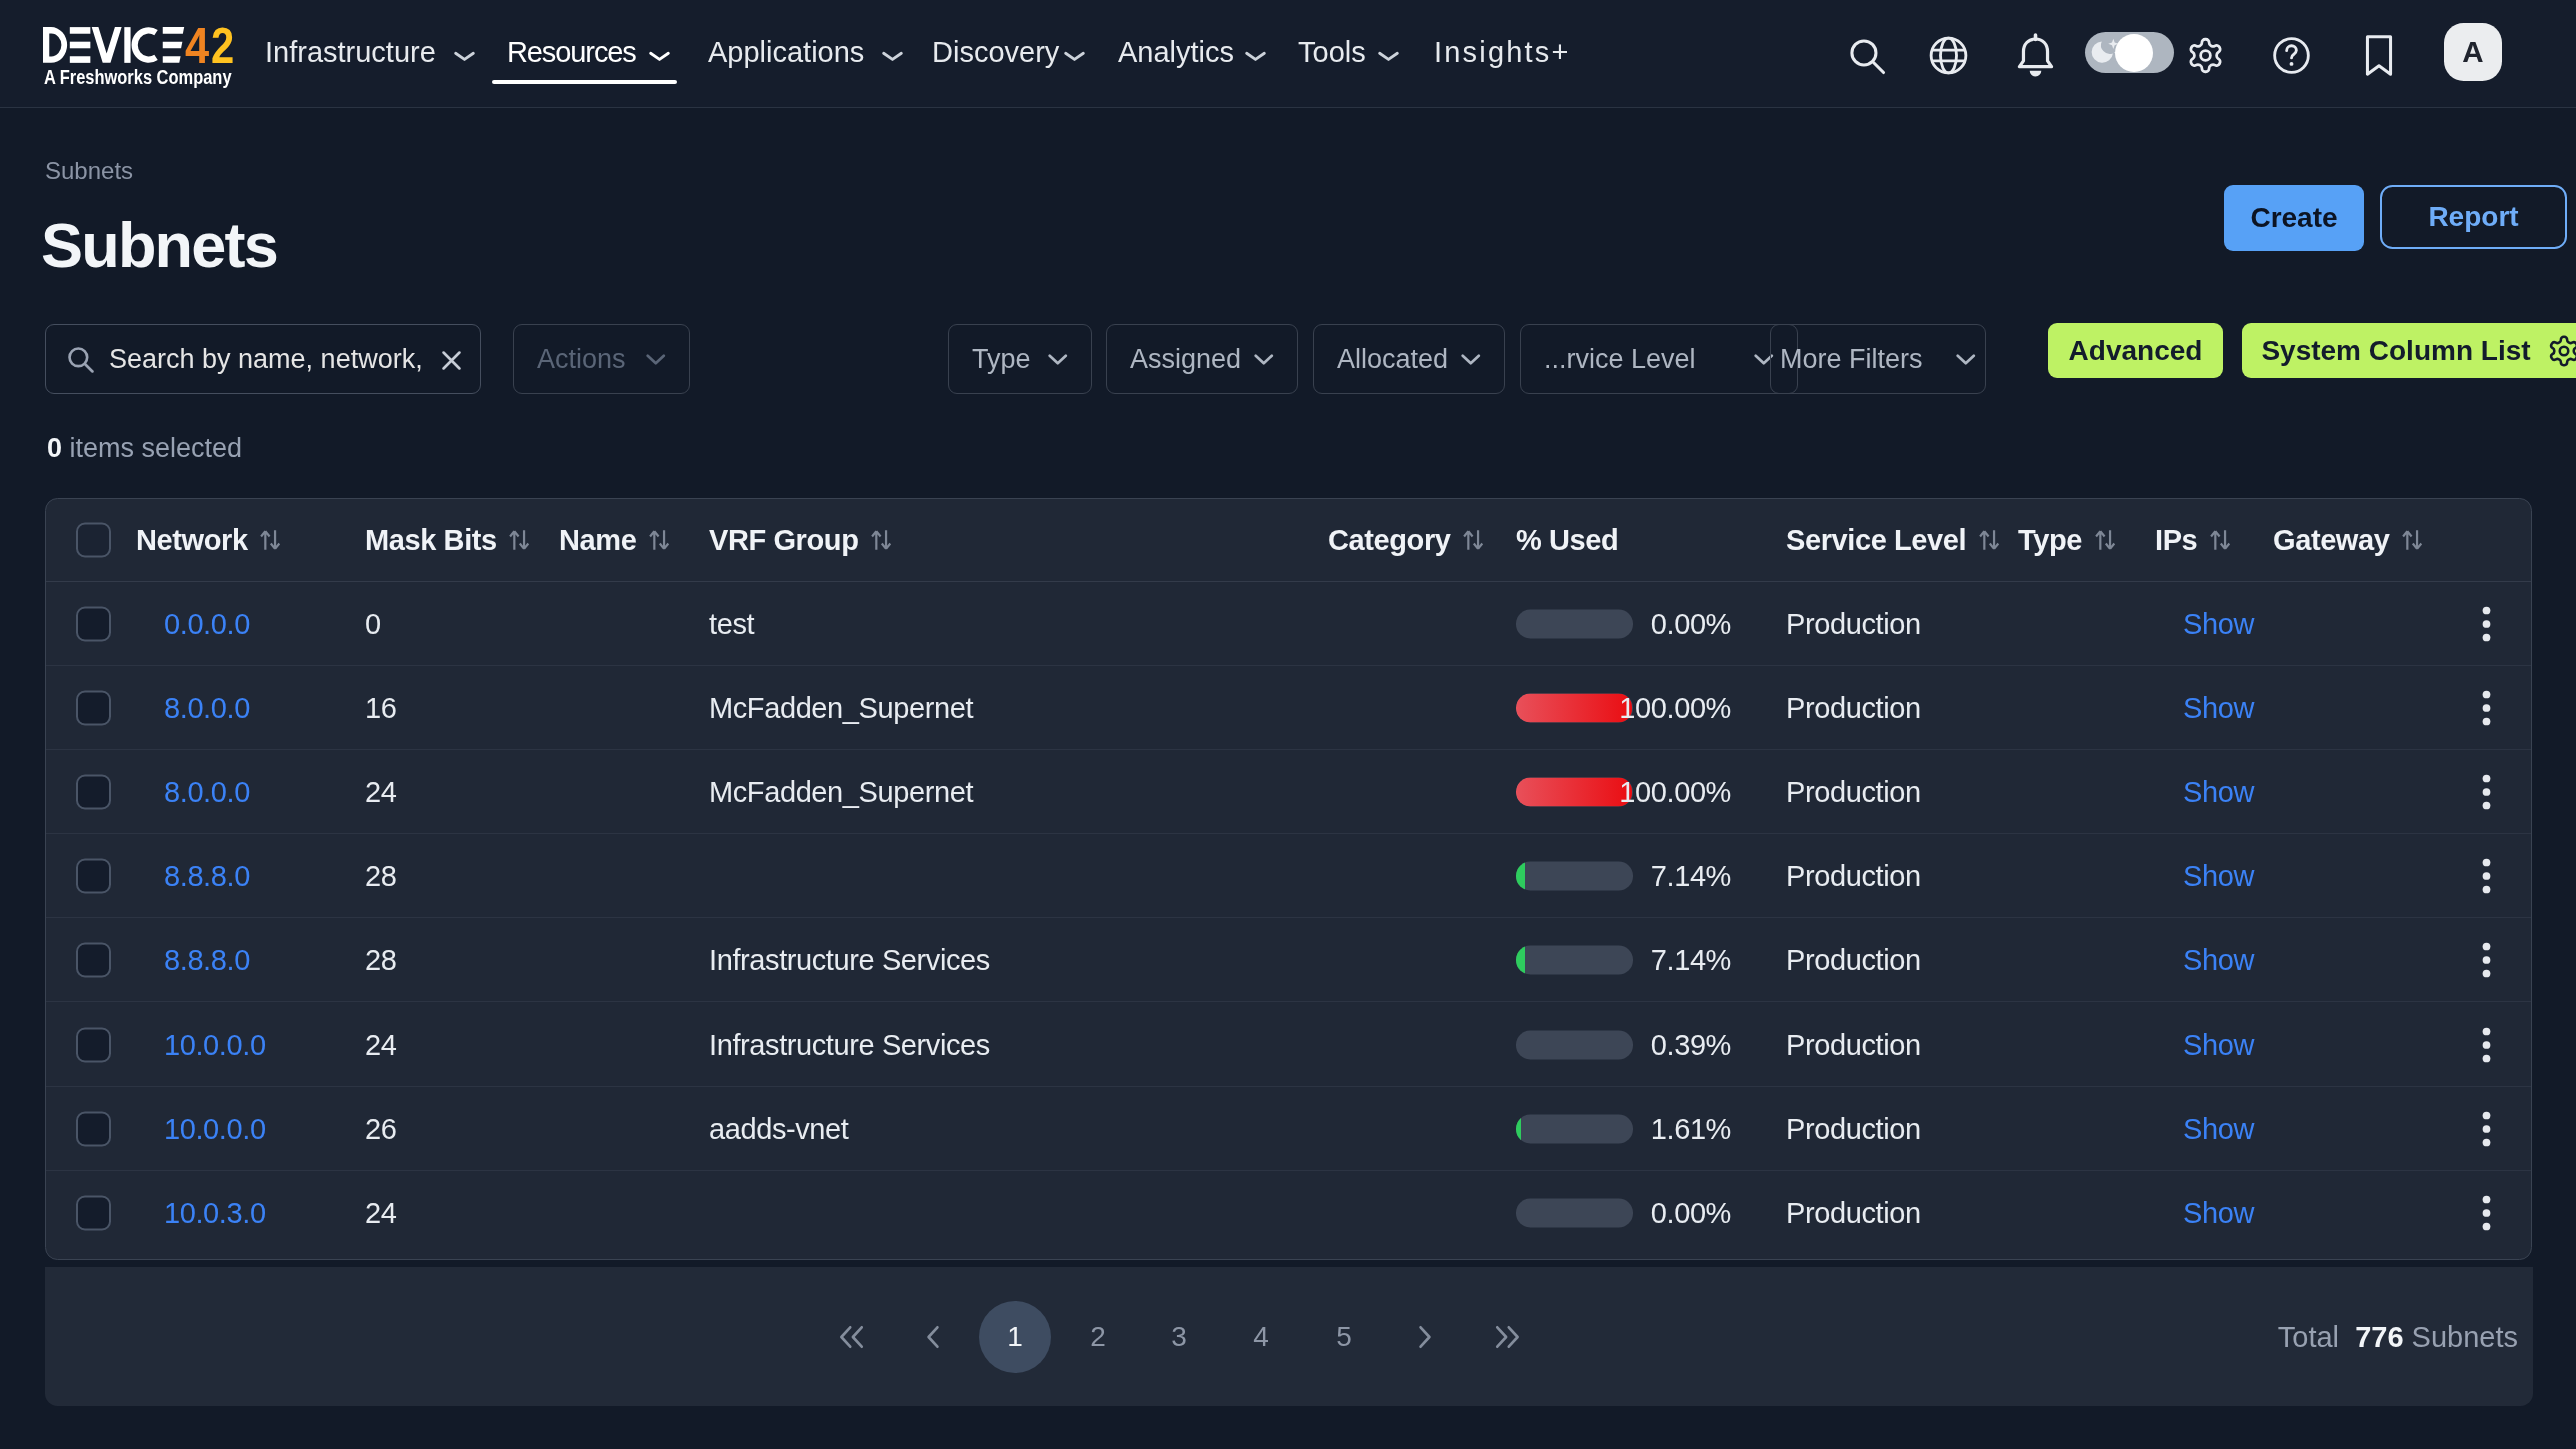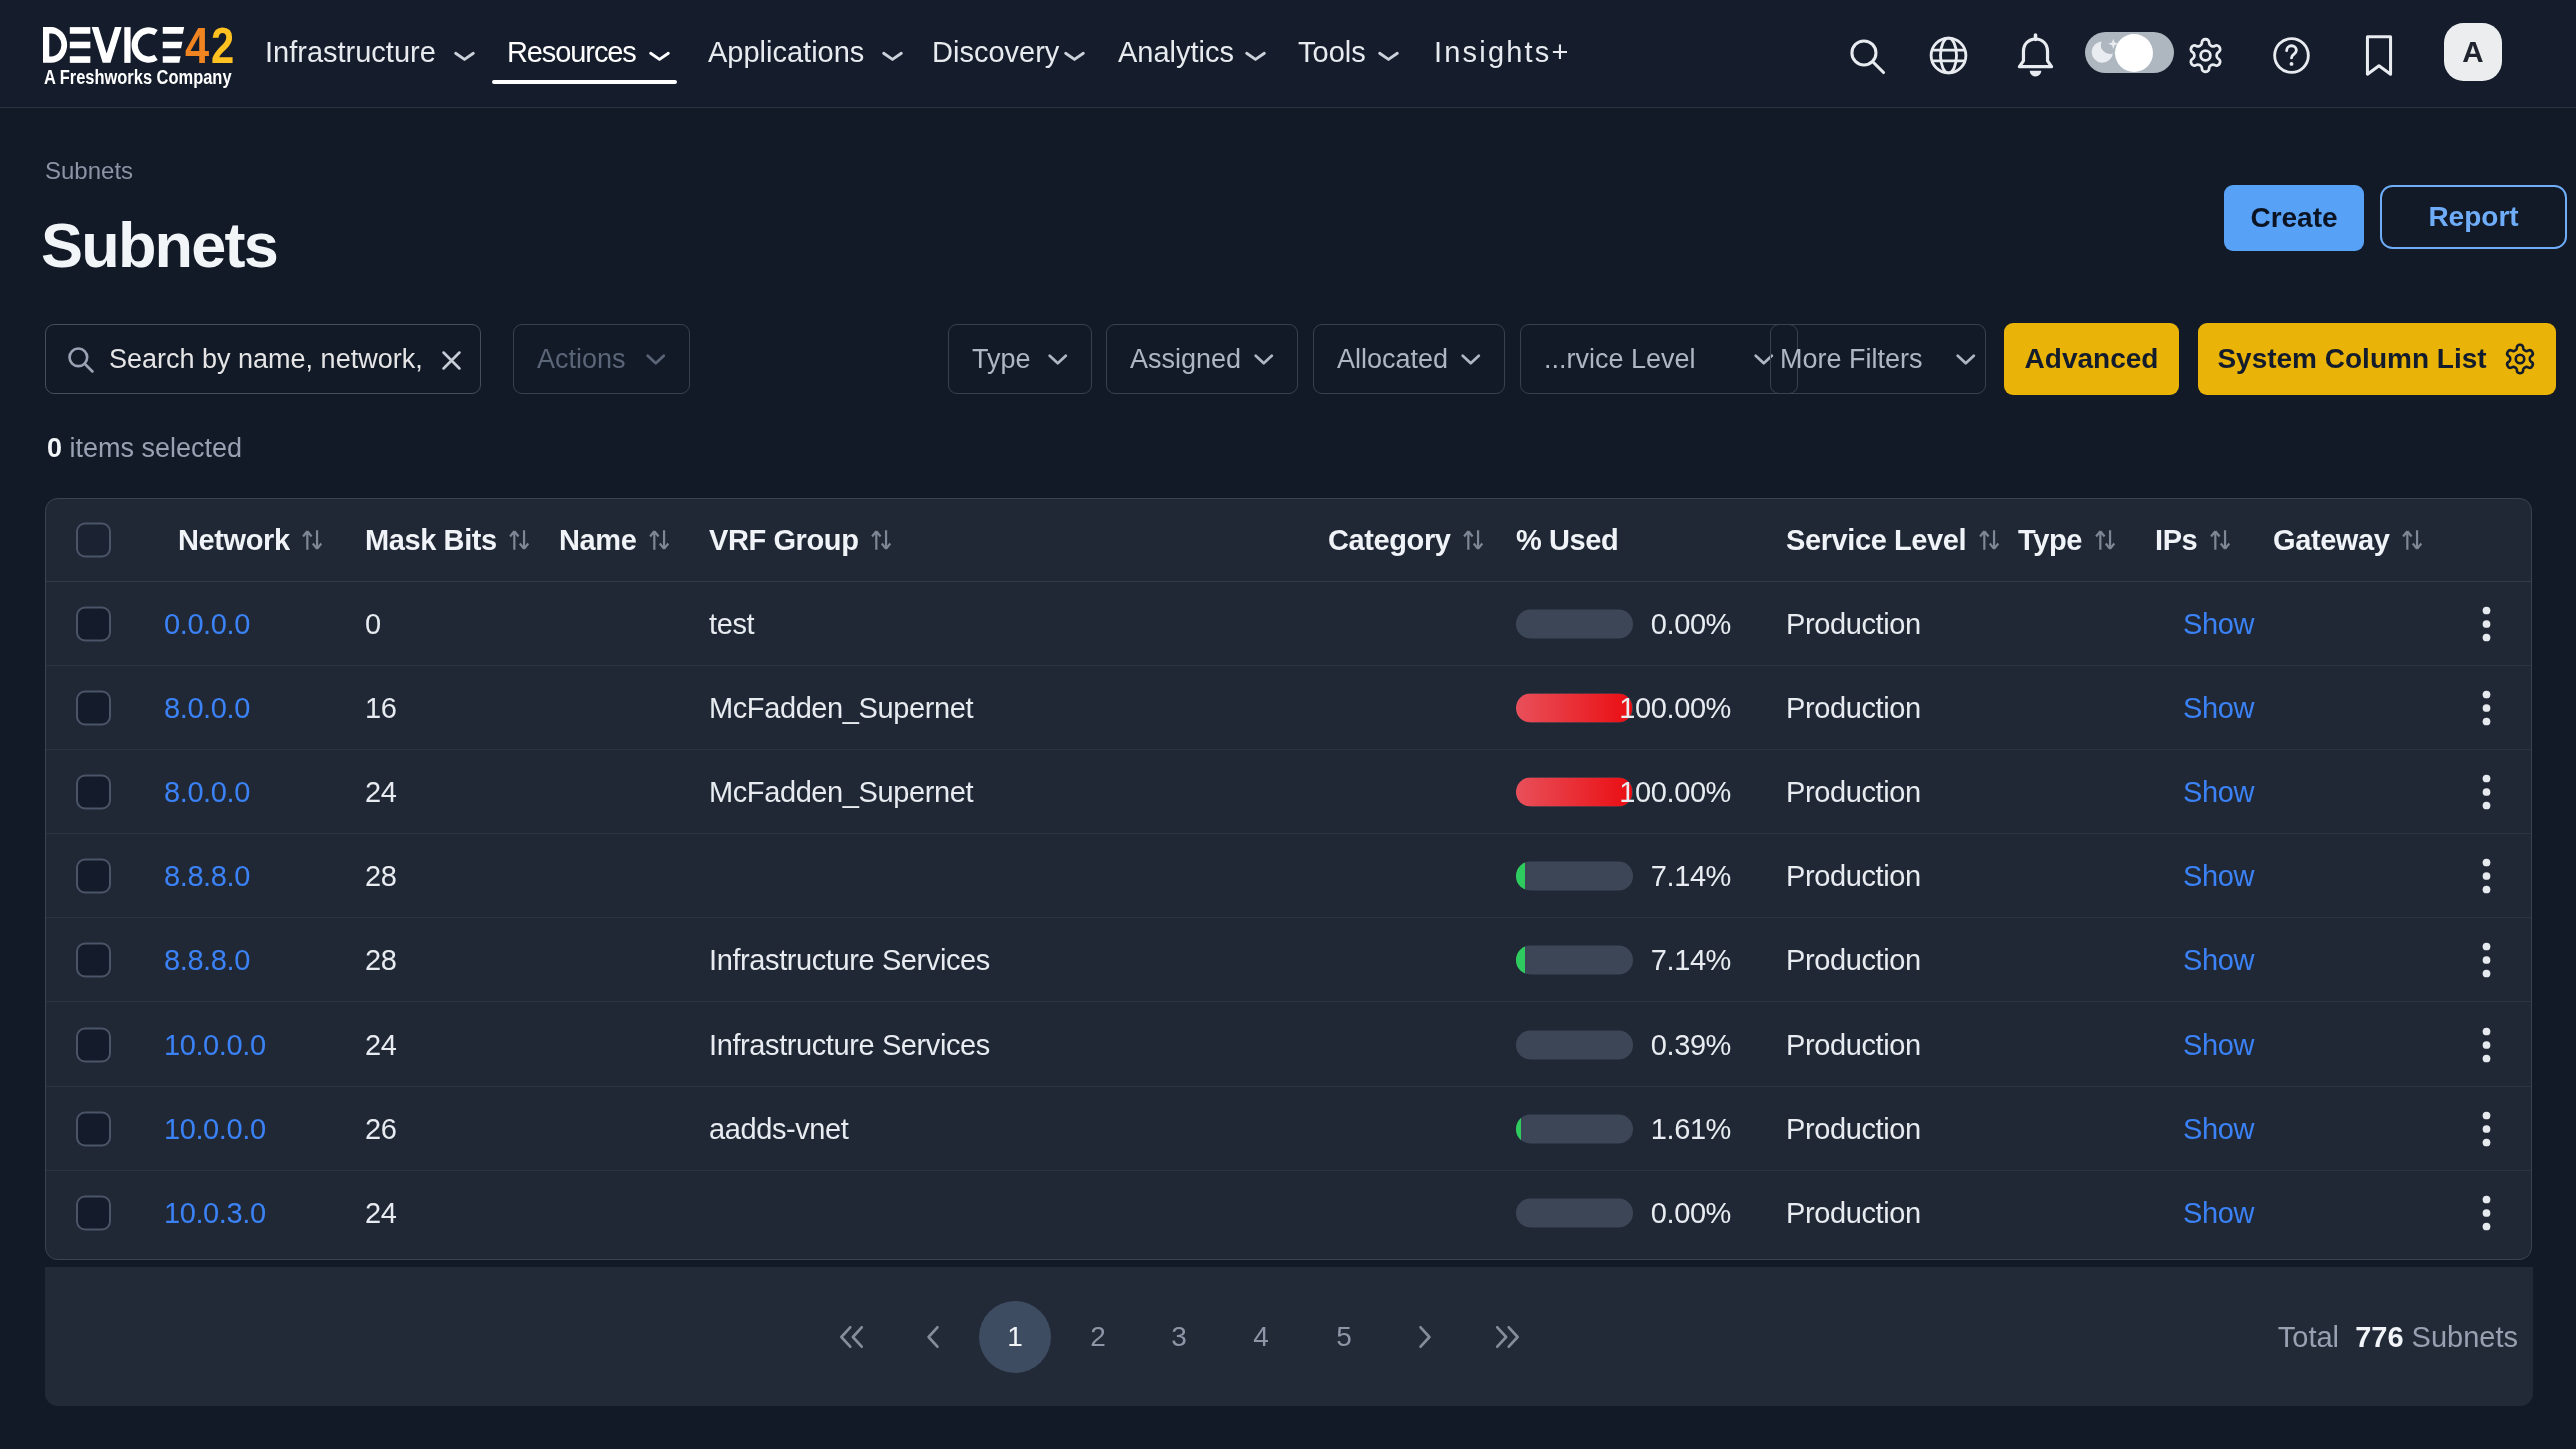--- a/index.html
+++ b/index.html
@@ -16,21 +16,21 @@
 
 
 .crumb { position:absolute; left:45px; top:157px; font-size:24px; color:#8b94a5; }
 .title { position:absolute; left:41px; top:209px; font-size:63px; font-weight:700; color:#f2f5f8; letter-spacing:-1.8px; }
 .btn-create { position:absolute; left:2224px; top:185px; width:140px; height:66px; background:#57a1f6; border-radius:9px; color:#0c1423; font-size:28px; font-weight:700; display:flex; align-items:center; justify-content:center; }
 .btn-report { position:absolute; left:2380px; top:185px; width:187px; height:64px; background:transparent; border:2.7px solid #6fadf8; border-radius:12.5px; color:#6fadf8; font-size:28px; font-weight:700; display:flex; align-items:center; justify-content:center; }
 
 
 .ctl { position:absolute; top:324px; height:70px; border:1.8px solid #39414f; border-radius:9px; display:flex; align-items:center; color:#aeb6c2; font-size:27px; }
 .ctl .chev { margin-left:auto; }
-.lightbtn { position:absolute; top:323px; height:72px; background:#eab308; border-radius:9px; display:flex; align-items:center; justify-content:center; color:#131c2c; font-size:28px; font-weight:700; }
+.lightbtn { position:absolute; top:323px; height:55px; background:#bef264; border-radius:9px; display:flex; align-items:center; justify-content:center; color:#131c2c; font-size:28px; font-weight:700;margin-left:44px; }
 .selected { position:absolute; left:47px; top:433px; font-size:27px; color:#98a2b3; }
 .selected b { color:#f2f5f8; font-weight:700; }
 
 
 .card { position:absolute; left:45px; top:498px; width:2487px; height:762px; background:#202836; border:0.9px solid #3a4352; border-radius:12.5px; }
 .thead { position:absolute; left:0; top:0; width:100%; height:83px; border-bottom:0.9px solid #333b4a; }
 .row { position:absolute; left:0; width:100%; height:84px; border-bottom:0.9px solid #2c3443; }
 .cell { position:absolute; top:50%; transform:translateY(-50%); font-size:29px; letter-spacing:-0.4px; color:#e8ecf1; white-space:nowrap; }
 .hcell { position:absolute; top:50%; transform:translateY(-50%); font-size:29px; letter-spacing:-0.4px; font-weight:700; color:#f0f3f7; white-space:nowrap; display:flex; align-items:center; gap:11.6px; }
 .link { color:#3b82f6;margin-left:28px; }
@@ -174,21 +174,21 @@
         <path d="M12.22 2h-.44a2 2 0 0 0-2 2v.18a2 2 0 0 1-1 1.73l-.43.25a2 2 0 0 1-2 0l-.15-.08a2 2 0 0 0-2.73.73l-.22.38a2 2 0 0 0 .73 2.73l.15.1a2 2 0 0 1 1 1.72v.51a2 2 0 0 1-1 1.74l-.15.09a2 2 0 0 0-.73 2.73l.22.38a2 2 0 0 0 2.73.73l.15-.08a2 2 0 0 1 2 0l.43.25a2 2 0 0 1 1 1.73V20a2 2 0 0 0 2 2h.44a2 2 0 0 0 2-2v-.18a2 2 0 0 1 1-1.73l.43-.25a2 2 0 0 1 2 0l.15.08a2 2 0 0 0 2.73-.73l.22-.39a2 2 0 0 0-.73-2.73l-.15-.08a2 2 0 0 1-1-1.74v-.5a2 2 0 0 1 1-1.74l.15-.09a2 2 0 0 0 .73-2.73l-.22-.38a2 2 0 0 0-2.73-.73l-.15.08a2 2 0 0 1-2 0l-.43-.25a2 2 0 0 1-1-1.73V4a2 2 0 0 0-2-2z" fill="none" stroke="#131c2c" stroke-width="1.8"></path>
         <circle cx="12" cy="12" r="3" fill="none" stroke="#131c2c" stroke-width="1.8"></circle>
       </svg>
   </div>
 
   <div class="selected"><b>0</b> items selected</div>
 
   <div class="card">
     <div class="thead">
       <div class="cbx" style="background:#1b2332;"></div>
-      <div class="hcell" style="left:90px;margin-left:42px;">Network <svg width="22.4" height="23" viewBox="0 0 25 26">
+      <div class="hcell" style="left:90px;">Network <svg width="22.4" height="23" viewBox="0 0 25 26">
             <g stroke="#7e8796" stroke-width="2.5" fill="none">
               <path d="M7 24V3.6M7 3l-4.8 6M7 3l4.8 6"></path>
               <path d="M18 2v20.4M18 23l-4.8-6M18 23l4.8-6"></path>
             </g>
           </svg></div>
       <div class="hcell" style="left:319px;">Mask Bits <svg width="22.4" height="23" viewBox="0 0 25 26">
             <g stroke="#7e8796" stroke-width="2.5" fill="none">
               <path d="M7 24V3.6M7 3l-4.8 6M7 3l4.8 6"></path>
               <path d="M18 2v20.4M18 23l-4.8-6M18 23l4.8-6"></path>
             </g>

